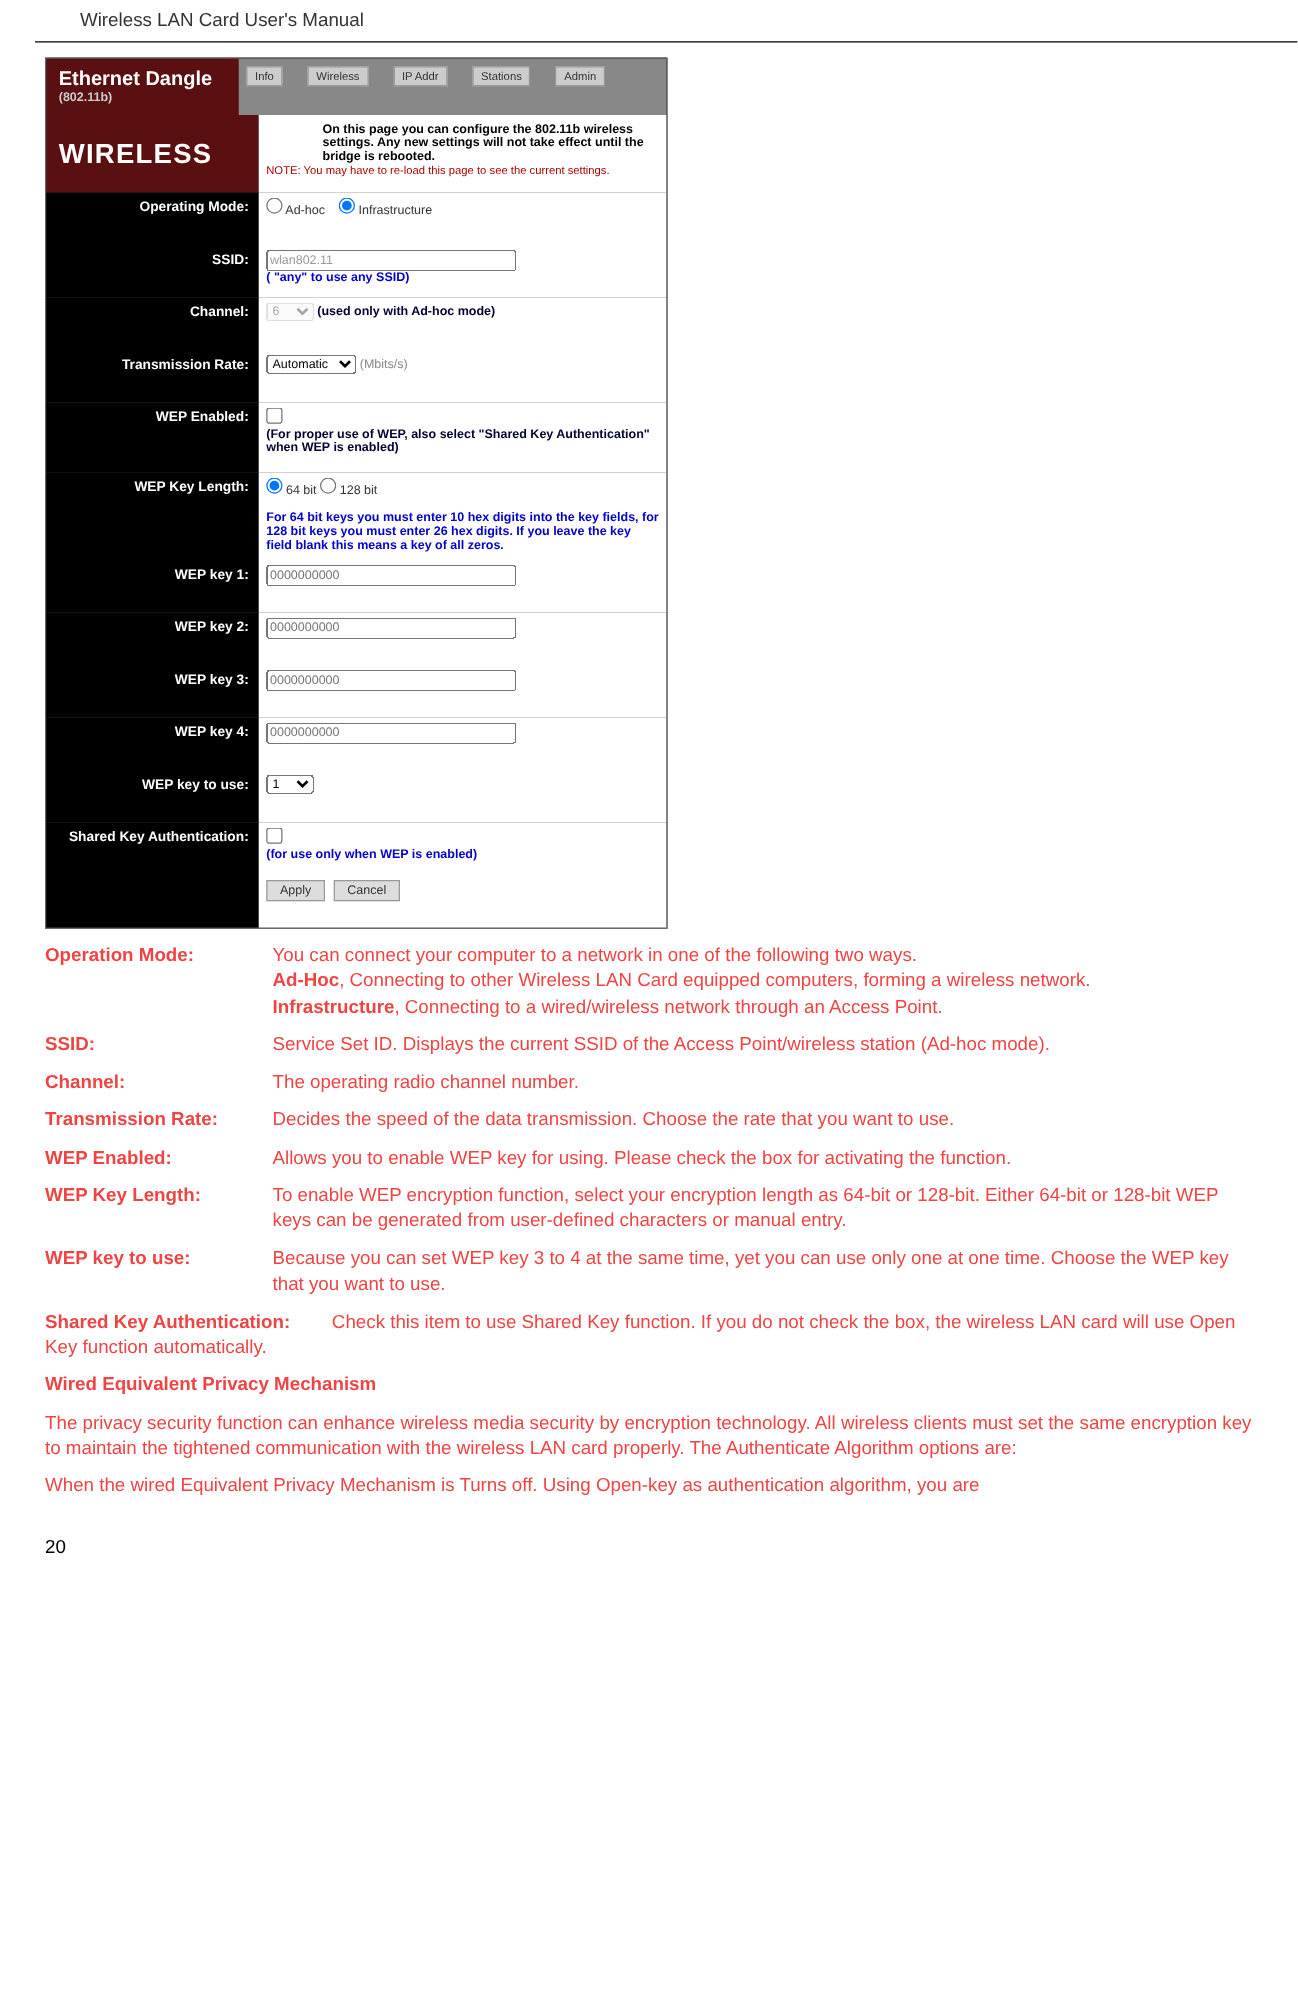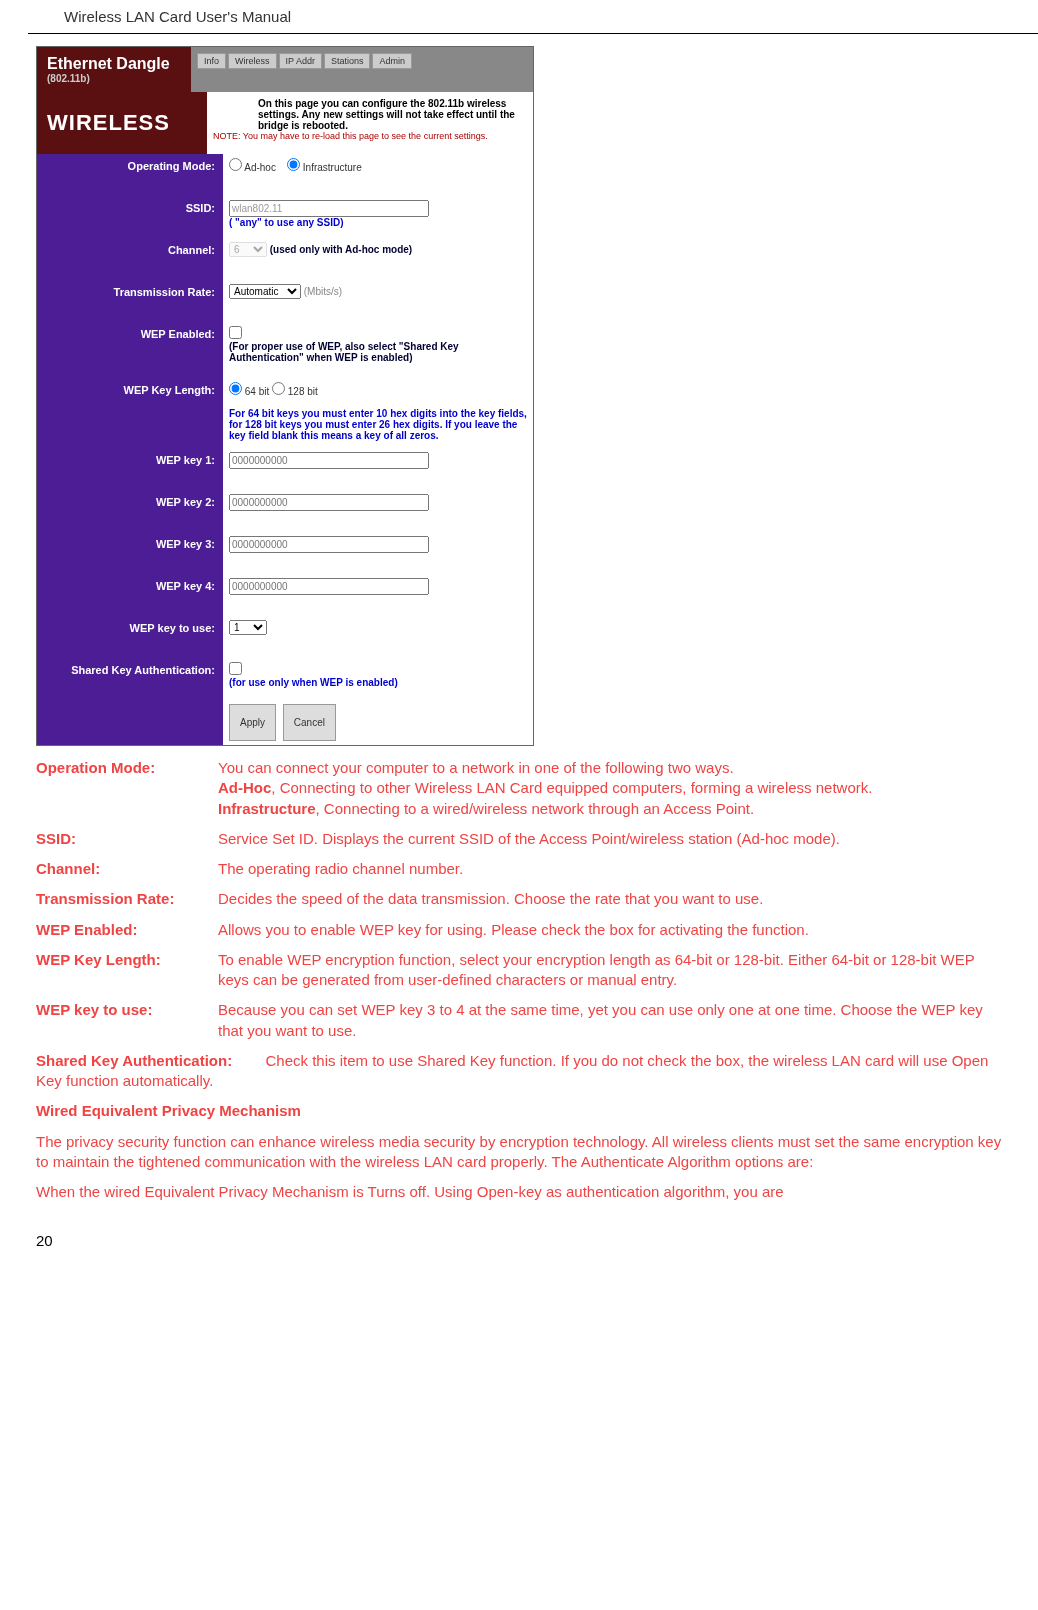--- a/index.html
+++ b/index.html
@@ -4,34 +4,34 @@
   <style>
     * { margin: 0; padding: 0; box-sizing: border-box; }
     body { font-family: Arial, sans-serif; background: #fff; width: 1038px; }
     .header-bar { padding: 8px 36px; font-size: 15px; color: #333; border-bottom: 1px solid #000; margin-left: 28px; }
     .page-content { padding: 12px 36px; }
     .screenshot-box { width: 498px; border: 1px solid #666; background: #444; }
     .ss-header { display: flex; background: #5a1010; color: #fff; }
     .ss-header-left { width: 154px; padding: 8px 10px; font-weight: bold; }
     .ss-header-left .sub { font-size: 10px; color: #ccc; }
     .ss-header-right { flex: 1; background: #888; padding: 6px; }
-    .ss-tabs { display: flex; gap: 2px; }
+    .ss-tabs { display: flex; gap: 20px; }
     .ss-tab { background: #ccc; padding: 2px 6px; font-size: 9px; color: #333; border: 1px solid #999; }
     .ss-intro { display: flex; }
     .ss-intro-left { width: 170px; background: #5a1010; padding: 18px 10px; font-size: 22px; font-weight: bold; color: #fff; letter-spacing: 1px; }
     .ss-intro-right { flex: 1; background: #fff; padding: 6px; font-size: 10px; }
     .ss-intro-right .note { color: #a00; font-size: 9px; }
     .ss-row { display: flex; min-height: 42px; }
-    .ss-row .lbl { width: 186px; background: #4c1d95; color: #fff; font-size: 11px; text-align: right; padding: 6px 8px; font-weight: bold; }
+    .ss-row .lbl { width: 170px; background: #000000; color: #fff; font-size: 11px; text-align: right; padding: 6px 8px; font-weight: bold; }
     .ss-row .fld { flex: 1; background: #fff; padding: 4px 6px; font-size: 10px; color: #333; }
     .ss-row .fld input[type=text] { width: 200px; font-size: 10px; padding: 1px; color: #999; }
     .ss-row .fld select { font-size: 10px; width: 38px; }
     .ss-row .fld .hint { color: #00c; font-weight: bold; font-size: 10px; }
     .ss-row .fld .hint-dark { color: #003; font-weight: bold; font-size: 10px; }
-    .ss-row .fld .btn { display: inline-block; background: #ddd; border: 1px solid #999; padding: 12px 10px; font-size: 10px; margin-right: 4px; }
+    .ss-row .fld .btn { display: inline-block; background: #ddd; border: 1px solid #999; padding: 2px 10px; font-size: 10px; margin-right: 4px; }
     .definitions { margin-top: 12px; font-size: 15px; color: #ef4444; }
     .def-row { display: flex; margin-bottom: 10px; line-height: 1.35; }
     .def-label { width: 182px; font-weight: bold; flex-shrink: 0; }
     .def-text { flex: 1; }
     .def-text-full { margin-bottom: 10px; line-height: 1.35; }
     .bold-inline { font-weight: bold; }
     .page-number { padding: 8px 36px; font-size: 15px; }
   </style>
 </head>
 <body>

